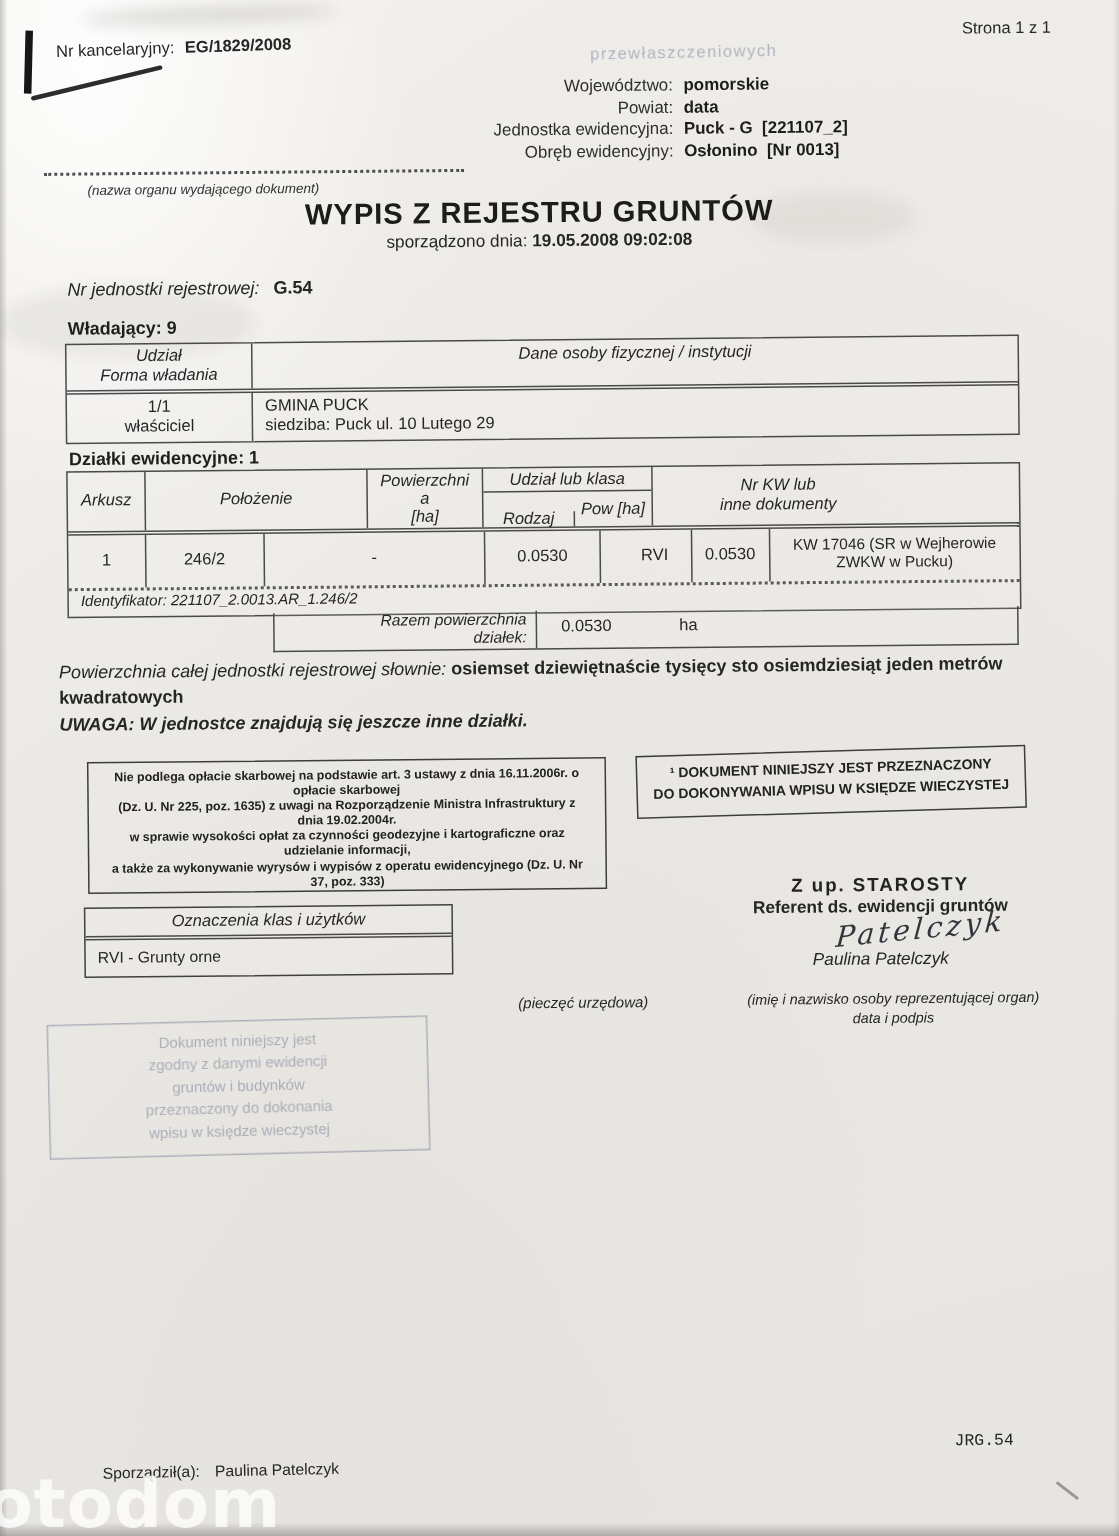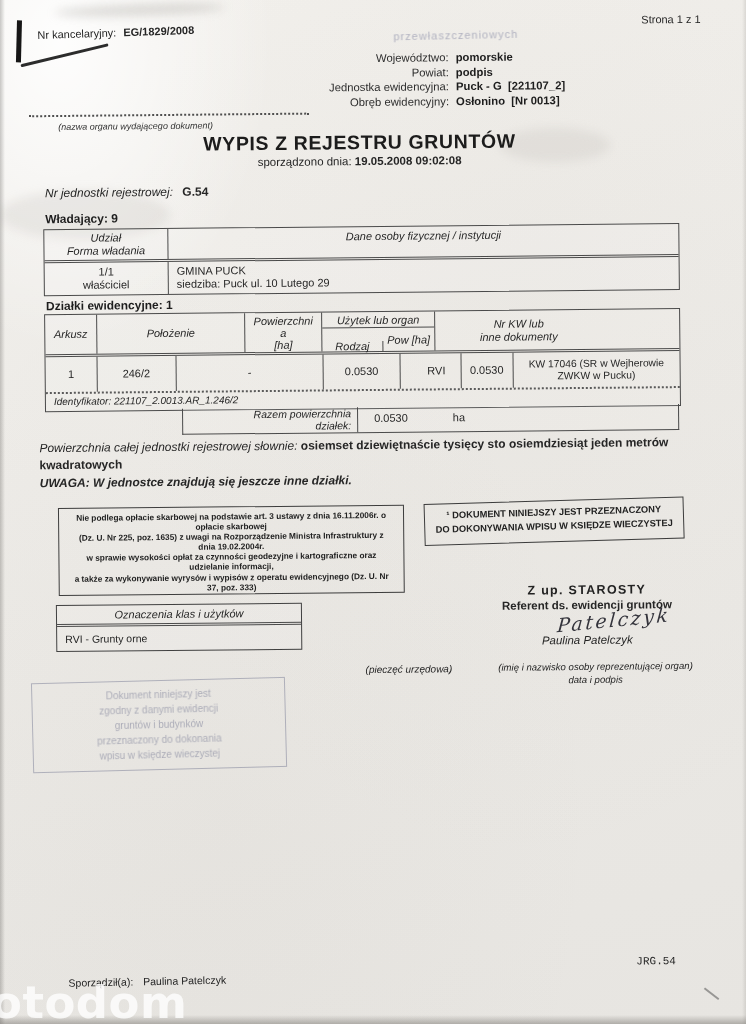--- a/index.html
+++ b/index.html
@@ -110,21 +110,21 @@
     font-size:11px; padding:3px 0; }
   .classes-item { font-size:10.5px; padding:6px 0 6px 8px; }
 
   .sig-auth { left:470px; top:585px; width:232px; text-align:center; font-size:12.5px;
     font-weight:600; letter-spacing:1.3px; color:#232323; }
   .sig-role { left:462px; top:601px; width:248px; text-align:center; font-size:11.5px; font-weight:bold; }
   .sig-hand { left:556px; top:611px; font-family:"DejaVu Serif", serif; font-style:italic;
     font-size:19px; letter-spacing:2.5px; color:#34343c;
     transform:rotate(-5deg) skewX(-10deg); }
   .sig-name { left:470px; top:636px; width:232px; text-align:center; font-style:italic; font-size:11.5px; }
-  .cap-seal { left:364px; top:664px; font-style:italic; font-size:10px; }
+  .cap-seal { left:344px; top:664px; font-style:italic; font-size:10px; }
   .cap-rep { left:478px; top:663px; width:232px; text-align:center; font-style:italic; font-size:9.6px; line-height:12.5px; }
 
   .stamp-box { left:30px; top:678px; width:254px; height:90px;
     border:1.6px solid rgba(95,100,130,.42); transform:rotate(-.9deg);
     padding:6px 4px; text-align:center; font-size:10px; line-height:15px;
     color:rgba(98,103,132,.45); filter:blur(.45px); }
 
   .footer-left { left:64px; top:973px; font-size:10.5px; transform:rotate(-.6deg); }
   .footer-left .val { margin-left:7px; }
   .footer-code { left:632px; top:958px; font-size:11px;font-family:Liberation Mono, monospace; }
@@ -158,21 +158,21 @@
     <div class="abs tiny" style="left:626px; top:16px;margin-left:20px;">Strona 1 z 1</div>
     <div class="abs faint-stamp-top">przewłaszczeniowych</div>
 
     <div class="abs hdr-block">
       <div class="hdr-row">
         <span class="hdr-lab">Województwo:</span>
         <span class="hdr-val">pomorskie</span>
       </div>
       <div class="hdr-row">
         <span class="hdr-lab">Powiat:</span>
-        <span class="hdr-val">podpis</span>
+        <span class="hdr-val">data</span>
       </div>
       <div class="hdr-row">
         <span class="hdr-lab">Jednostka ewidencyjna:</span>
         <span class="hdr-val">Puck - G  [221107_2]</span>
       </div>
       <div class="hdr-row">
         <span class="hdr-lab">Obręb ewidencyjny:</span>
         <span class="hdr-val">Osłonino  [Nr 0013]</span>
       </div>
     </div>
@@ -216,21 +216,21 @@
     <div class="abs t2">
       <div class="hrow">
         <div class="cell cw1">Arkusz</div>
         <div class="cell cw3">Położenie</div>
         <div class="cell cw4 pow-head">
           <div>Powierzchni</div>
           <div>a</div>
           <div>[ha]</div>
         </div>
         <div class="cwU">
-          <div class="uz-top">Użytek lub organ</div>
+          <div class="uz-top">Udział lub klasa</div>
           <div class="uz-sub">
             <div class="s1">Rodzaj</div>
             <div class="s2">Pow [ha]</div>
           </div>
         </div>
         <div class="cell cw7">
           <div>Nr KW lub</div>
           <div>inne dokumenty</div>
         </div>
       </div>

